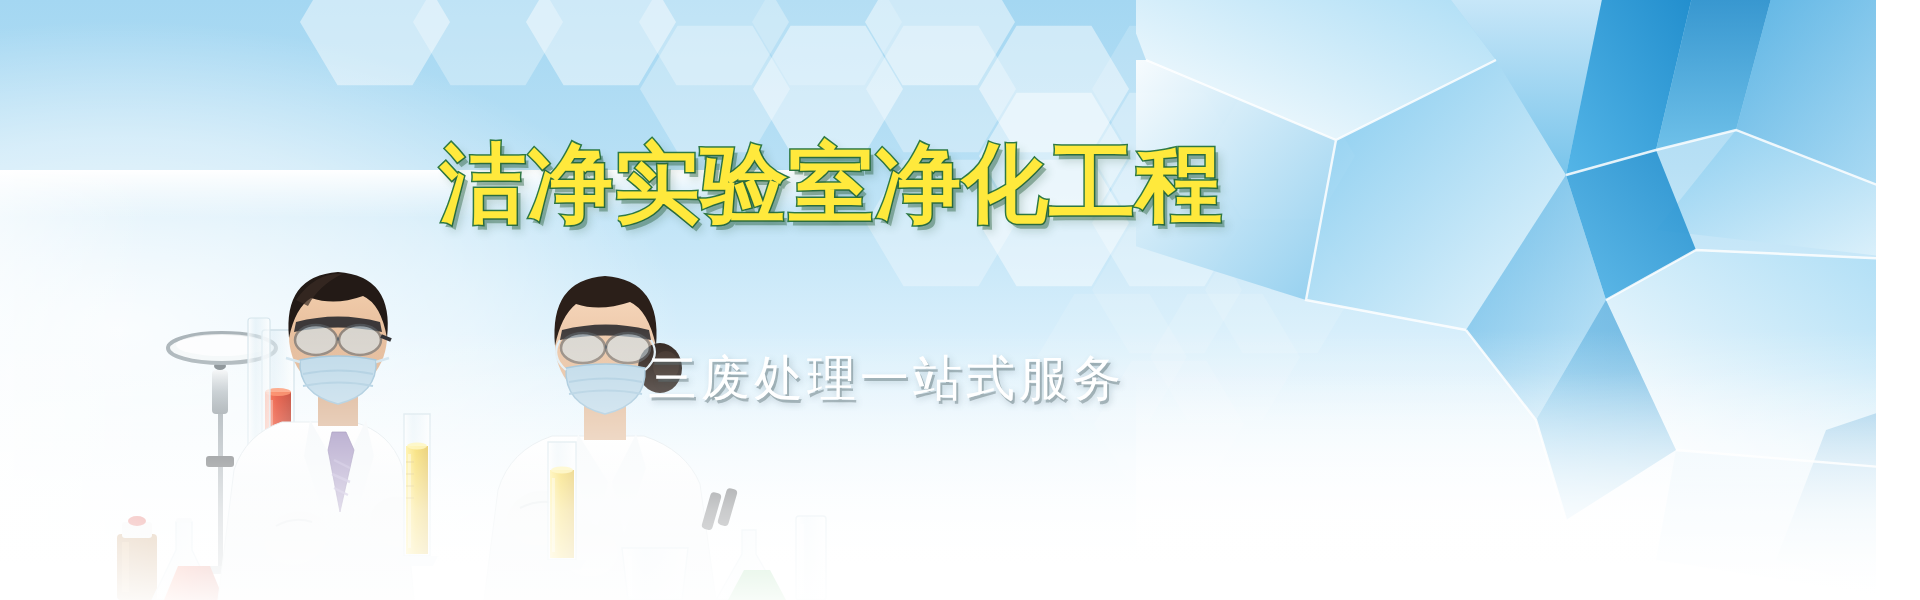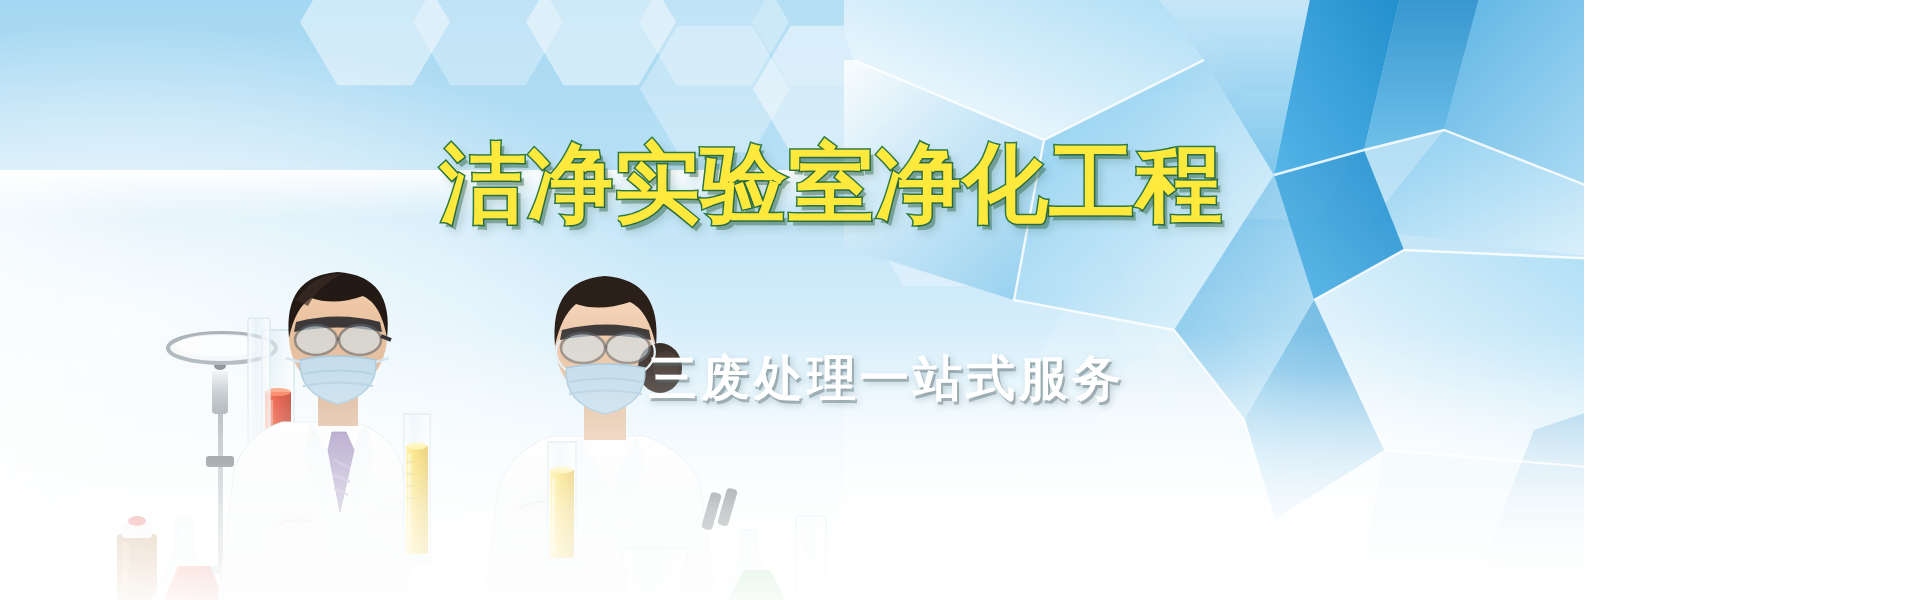--- a/index.html
+++ b/index.html
@@ -1,21 +1,21 @@
 <!DOCTYPE html>
 <html><head>
 <meta charset="utf-8">
 <title>Banner</title>
 <style>
   html,body{margin:0;padding:0;background:#fff;}
   body{font-family:"Liberation Sans","DejaVu Sans",sans-serif;}
 
   #banner{
     position:relative;
-    width:1584px;height:600px;
+    width:1876px;height:600px;
     overflow:hidden;
     background:linear-gradient(to bottom,#a4d7f2 0%,#b8e0f5 28%,#d6eefb 55%,#eef8fd 76%,#ffffff 94%);
   }
 
   
   .wash{position:absolute;inset:0;pointer-events:none;}
   .wash.left{background:radial-gradient(ellipse 780px 430px at 120px 330px,rgba(255,255,255,.88) 0%,rgba(255,255,255,.45) 45%,rgba(255,255,255,0) 72%);}
   .wash.bottom{background:linear-gradient(to bottom,rgba(255,255,255,0) 55%,rgba(255,255,255,.75) 85%,rgba(255,255,255,.96) 100%);}
 
   
@@ -54,21 +54,21 @@
     font-size:53px;line-height:1.0;font-weight:700;letter-spacing:2px;
     color:#16a95a;
     white-space:nowrap;
     text-shadow:
       3px 4px 0 rgba(18,92,55,.55),
       4px 6px 8px rgba(18,92,55,.25);
   }
 
   .line-tag{
     position:absolute;left:648px;top:354px;width:560px;
-    font-size:49px;line-height:1.0;font-weight:700;letter-spacing:4px;
+    font-size:49px;line-height:1.0;font-weight:400;letter-spacing:4px;
     color:#ffffff;
     white-space:nowrap;
     text-shadow:
       2px 3px 0 rgba(95,115,120,.45),
       3px 4px 7px rgba(70,95,105,.30);
   }
 
   
   .photo{position:absolute;left:0;bottom:0;width:830px;height:430px;}
   .photo svg{display:block;}

